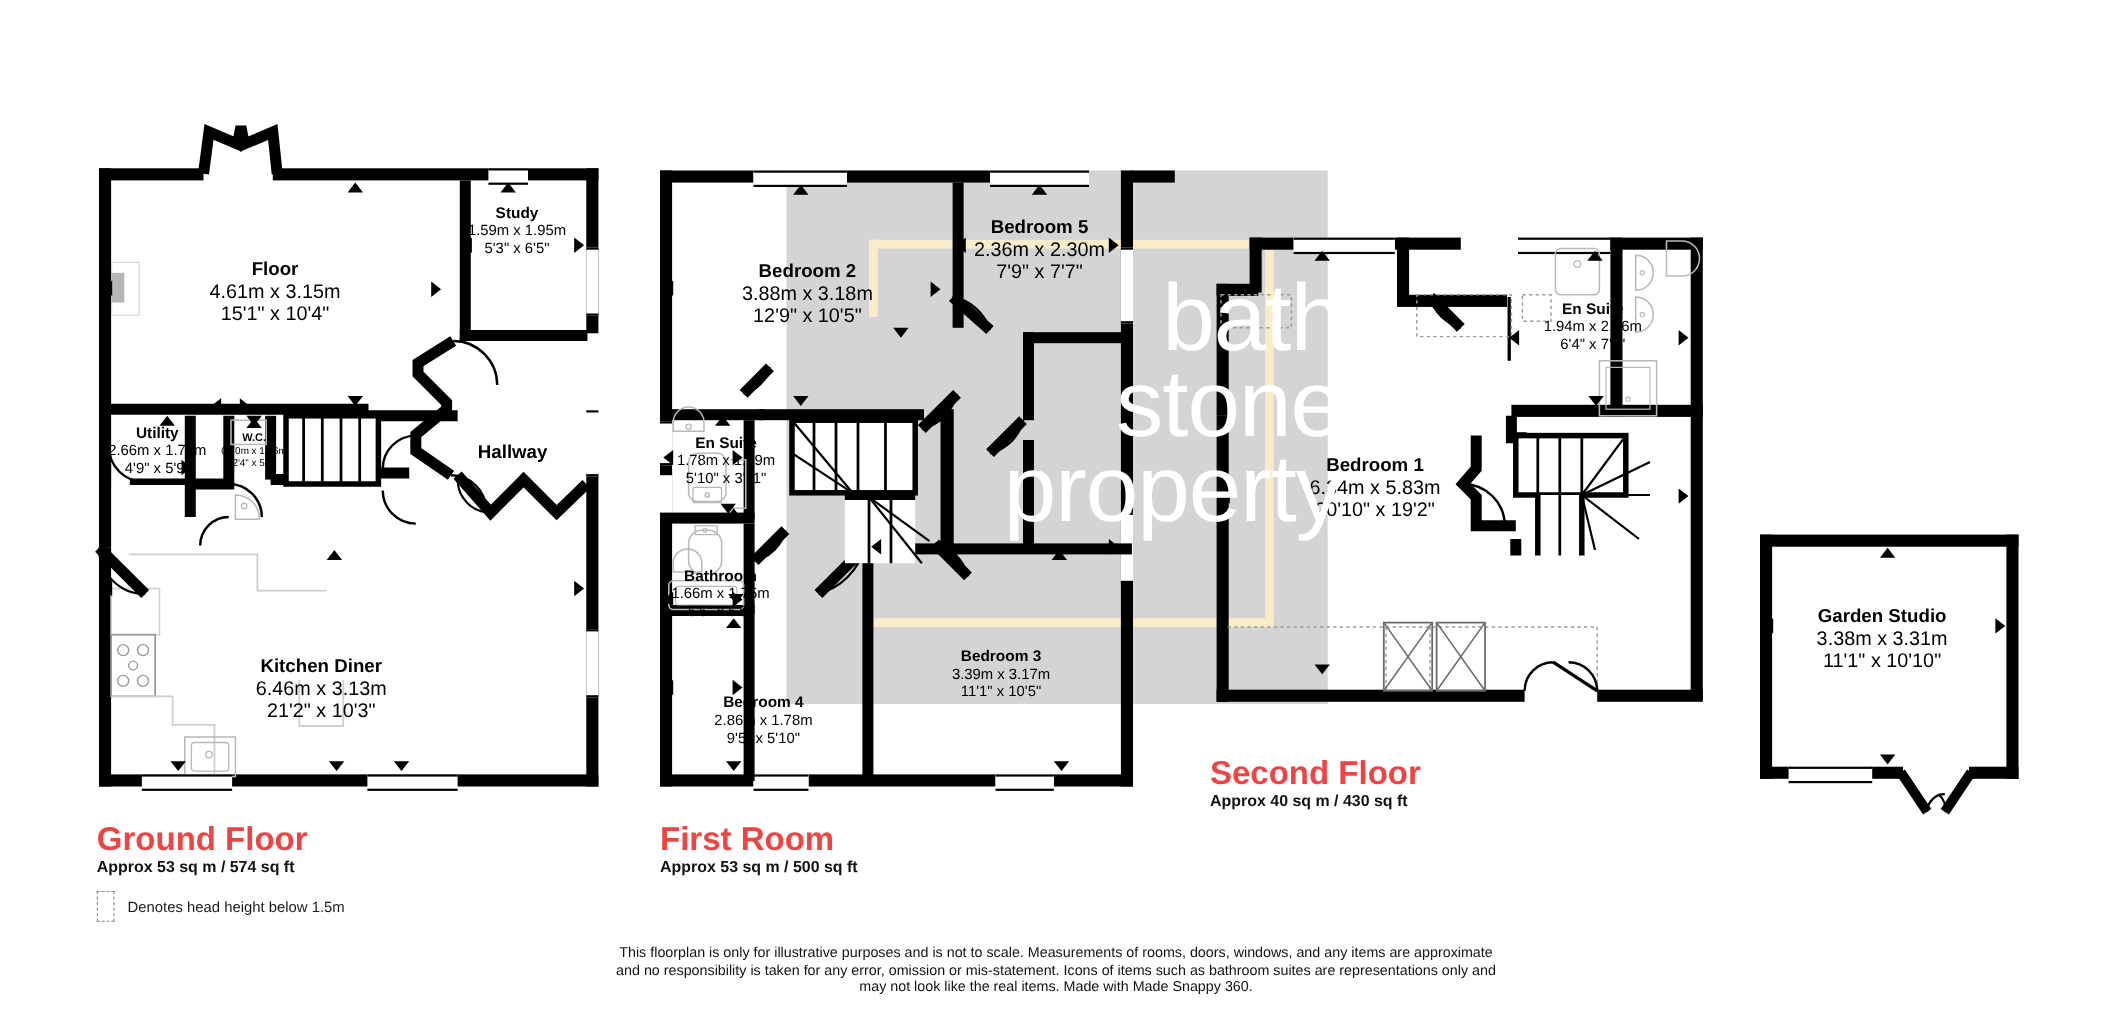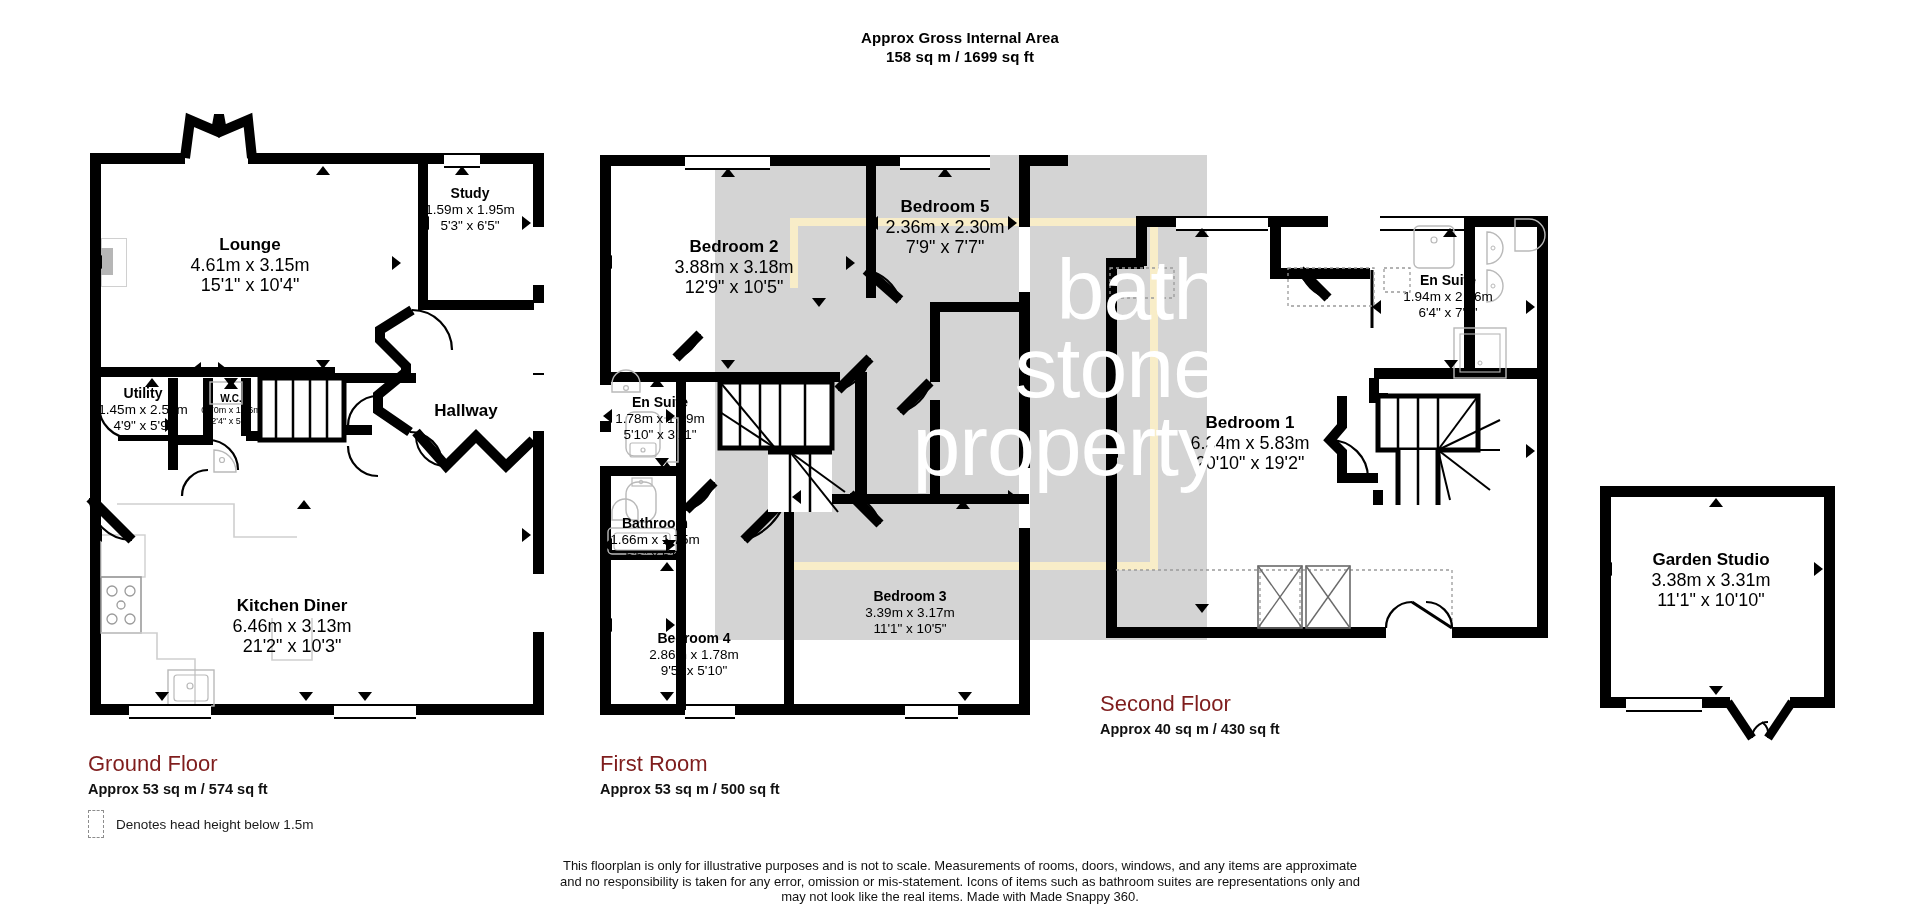--- a/index.html
+++ b/index.html
@@ -6,21 +6,21 @@
   body{width:1920px;height:920px;font-family:"Liberation Sans",sans-serif;color:#000;overflow:hidden;position:relative;}
   #stage{position:absolute;left:0;top:0;width:1920px;height:920px;background:#fff;}
 
   .abs{position:absolute;}
 
   
   #header{left:0;top:28px;width:1920px;text-align:center;font-weight:bold;font-size:15px;line-height:19px;letter-spacing:.1px;}
 
   
   .floor-cap{position:absolute;}
-  .floor-cap .fc-title{font-size:22px;font-weight:400;line-height:28px;color:#7f1d1d;white-space:nowrap;}
+  .floor-cap .fc-title{font-size:30px;font-weight:700;line-height:28px;color:#ef4444;white-space:nowrap;}
   .floor-cap .fc-sub{font-size:14.5px;font-weight:bold;line-height:22px;color:#111;white-space:nowrap;}
 
   
   .rlabel{position:absolute;text-align:center;white-space:nowrap;transform:translateX(-50%);}
   .rlabel .rn{font-size:17px;font-weight:bold;line-height:21px;}
   .rlabel .rd{font-size:18px;font-weight:400;line-height:20px;}
   .rlabel.small .rn{font-size:10px;line-height:12px;}
   .rlabel.small .rd{font-size:9px;line-height:11px;}
   .rlabel.mid .rn{font-size:14px;line-height:17px;}
   .rlabel.mid .rd{font-size:13.5px;line-height:16px;}
@@ -52,24 +52,20 @@
   #disclaimer{position:absolute;left:560px;top:858px;width:800px;text-align:center;
       font-size:13px;line-height:15.5px;color:#111;}
 
   svg.ovl{position:absolute;left:0;top:0;width:1920px;height:920px;pointer-events:none;overflow:visible;}
 </style>
 </head>
 <body>
 
 <div id="stage">
 
-  <div id="header" class="abs">
-    <div>Approx Gross Internal Area</div>
-    <div>158 sq m / 1699 sq ft</div>
-  </div>
 
   <div class="grey" style="left:715px;top:155px;width:492px;height:485px;"></div>
   <div class="grey" style="left:1207px;top:155px;width:0px;height:0px;"></div>
 
   <div class="cream" style="left:790px;top:218px;width:368px;height:8px;"></div>
   <div class="cream" style="left:790px;top:218px;width:8px;height:70px;"></div>
   <div class="cream" style="left:1150px;top:218px;width:8px;height:345px;"></div>
   <div class="cream" style="left:790px;top:562px;width:368px;height:8px;"></div>
 
   <div class="wall" style="left:90px;top:153px;width:11px;height:345px;"></div>
@@ -174,32 +170,32 @@
   <div class="arr left" style="left:192px;top:362px;"></div>
   <div class="arr right" style="left:218px;top:362px;"></div>
   <div class="arr up" style="left:297px;top:500px;"></div>
   <div class="arr left" style="left:93px;top:528px;"></div>
   <div class="arr right" style="left:522px;top:528px;"></div>
   <div class="arr down" style="left:299px;top:692px;"></div>
   <div class="arr down" style="left:155px;top:692px;"></div>
   <div class="arr down" style="left:358px;top:692px;"></div>
 
   <div class="rlabel" style="left:250px;top:234px;">
-    <div class="rn">Lounge</div>
+    <div class="rn">Floor</div>
     <div class="rd">4.61m x 3.15m</div>
     <div class="rd">15'1" x 10'4"</div>
   </div>
   <div class="rlabel mid" style="left:470px;top:185px;">
     <div class="rn">Study</div>
     <div class="rd">1.59m x 1.95m</div>
     <div class="rd">5'3" x 6'5"</div>
   </div>
   <div class="rlabel mid" style="left:143px;top:385px;">
     <div class="rn">Utility</div>
-    <div class="rd">1.45m x 2.53m</div>
+    <div class="rd">2.66m x 1.74m</div>
     <div class="rd">4'9" x 5'9"</div>
   </div>
   <div class="rlabel small" style="left:231px;top:393px;">
     <div class="rn">W.C.</div>
     <div class="rd">0.70m x 1.76m</div>
     <div class="rd">2'4" x 5'9"</div>
   </div>
   <div class="rlabel" style="left:466px;top:400px;">
     <div class="rn">Hallway</div>
   </div>

